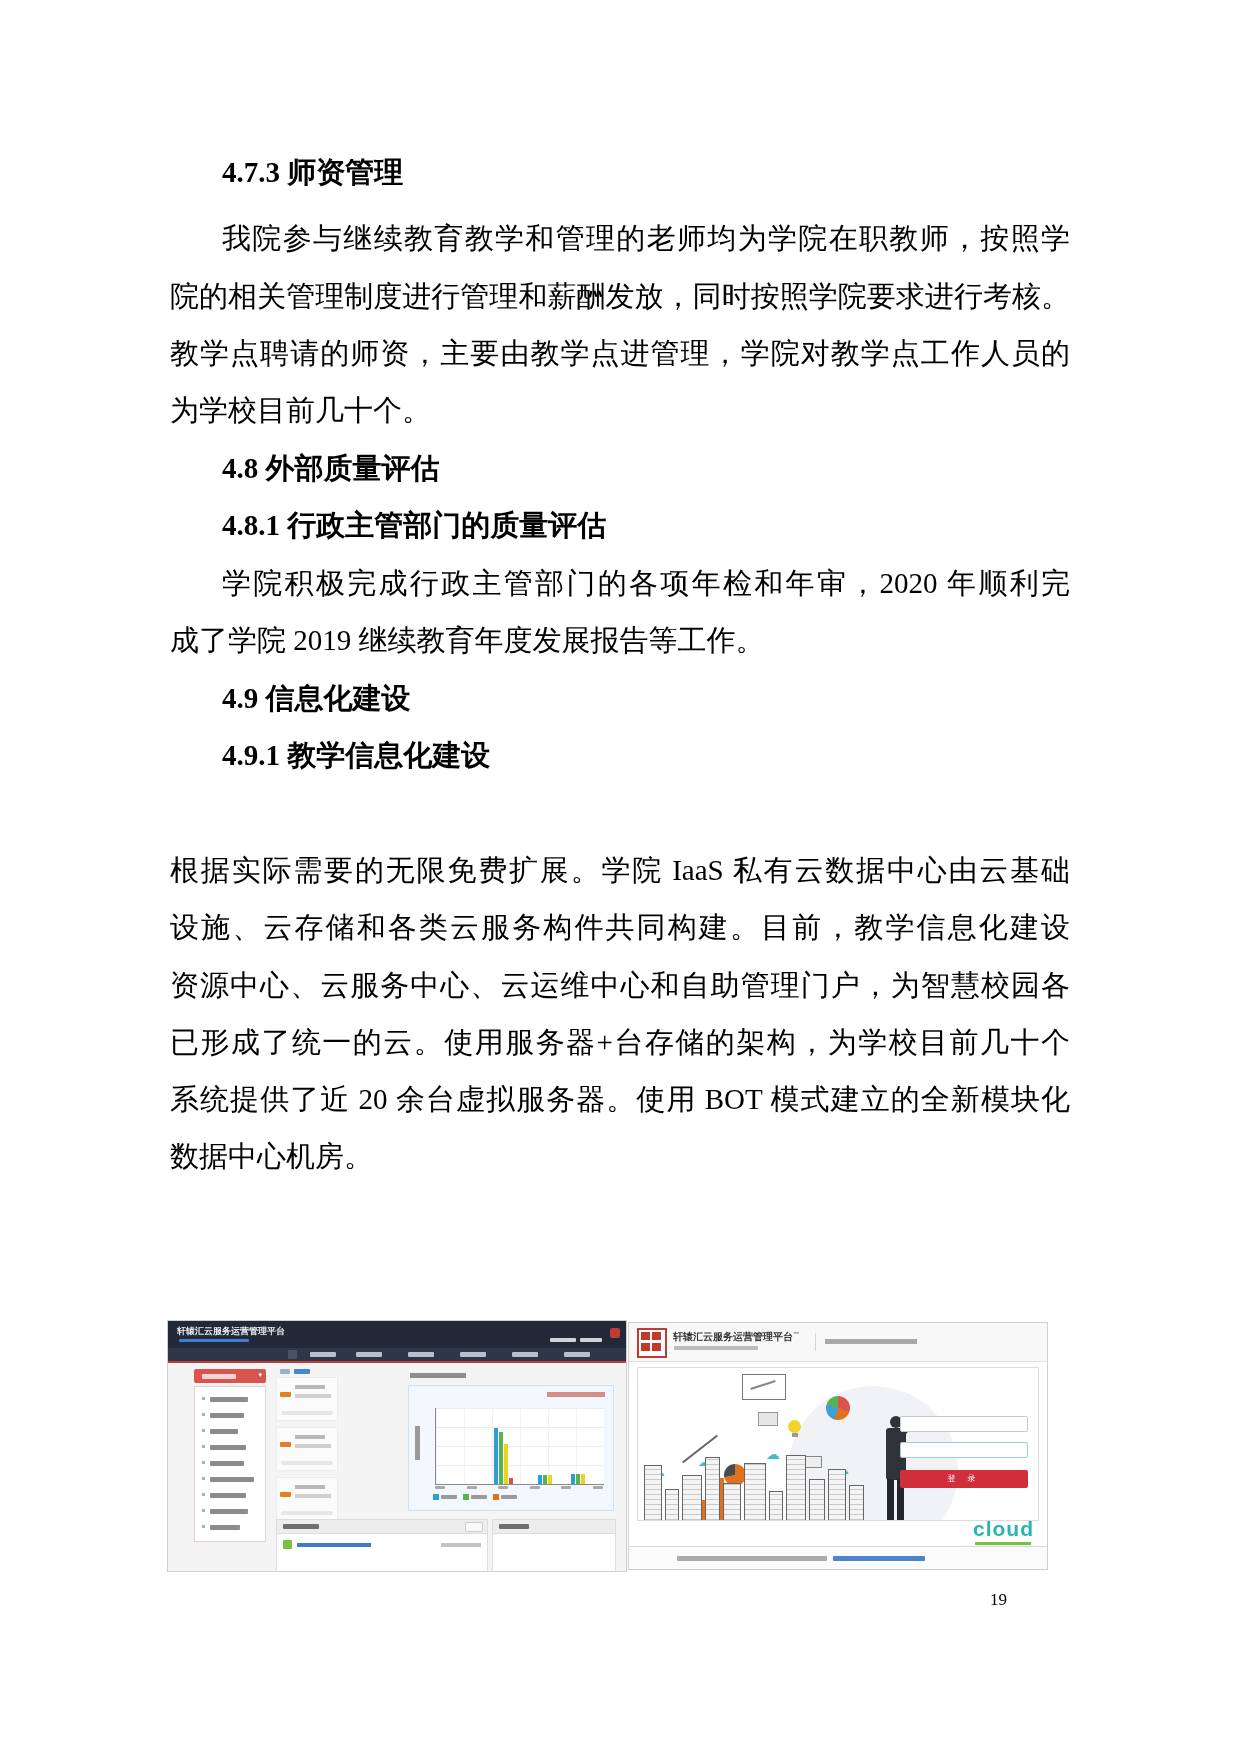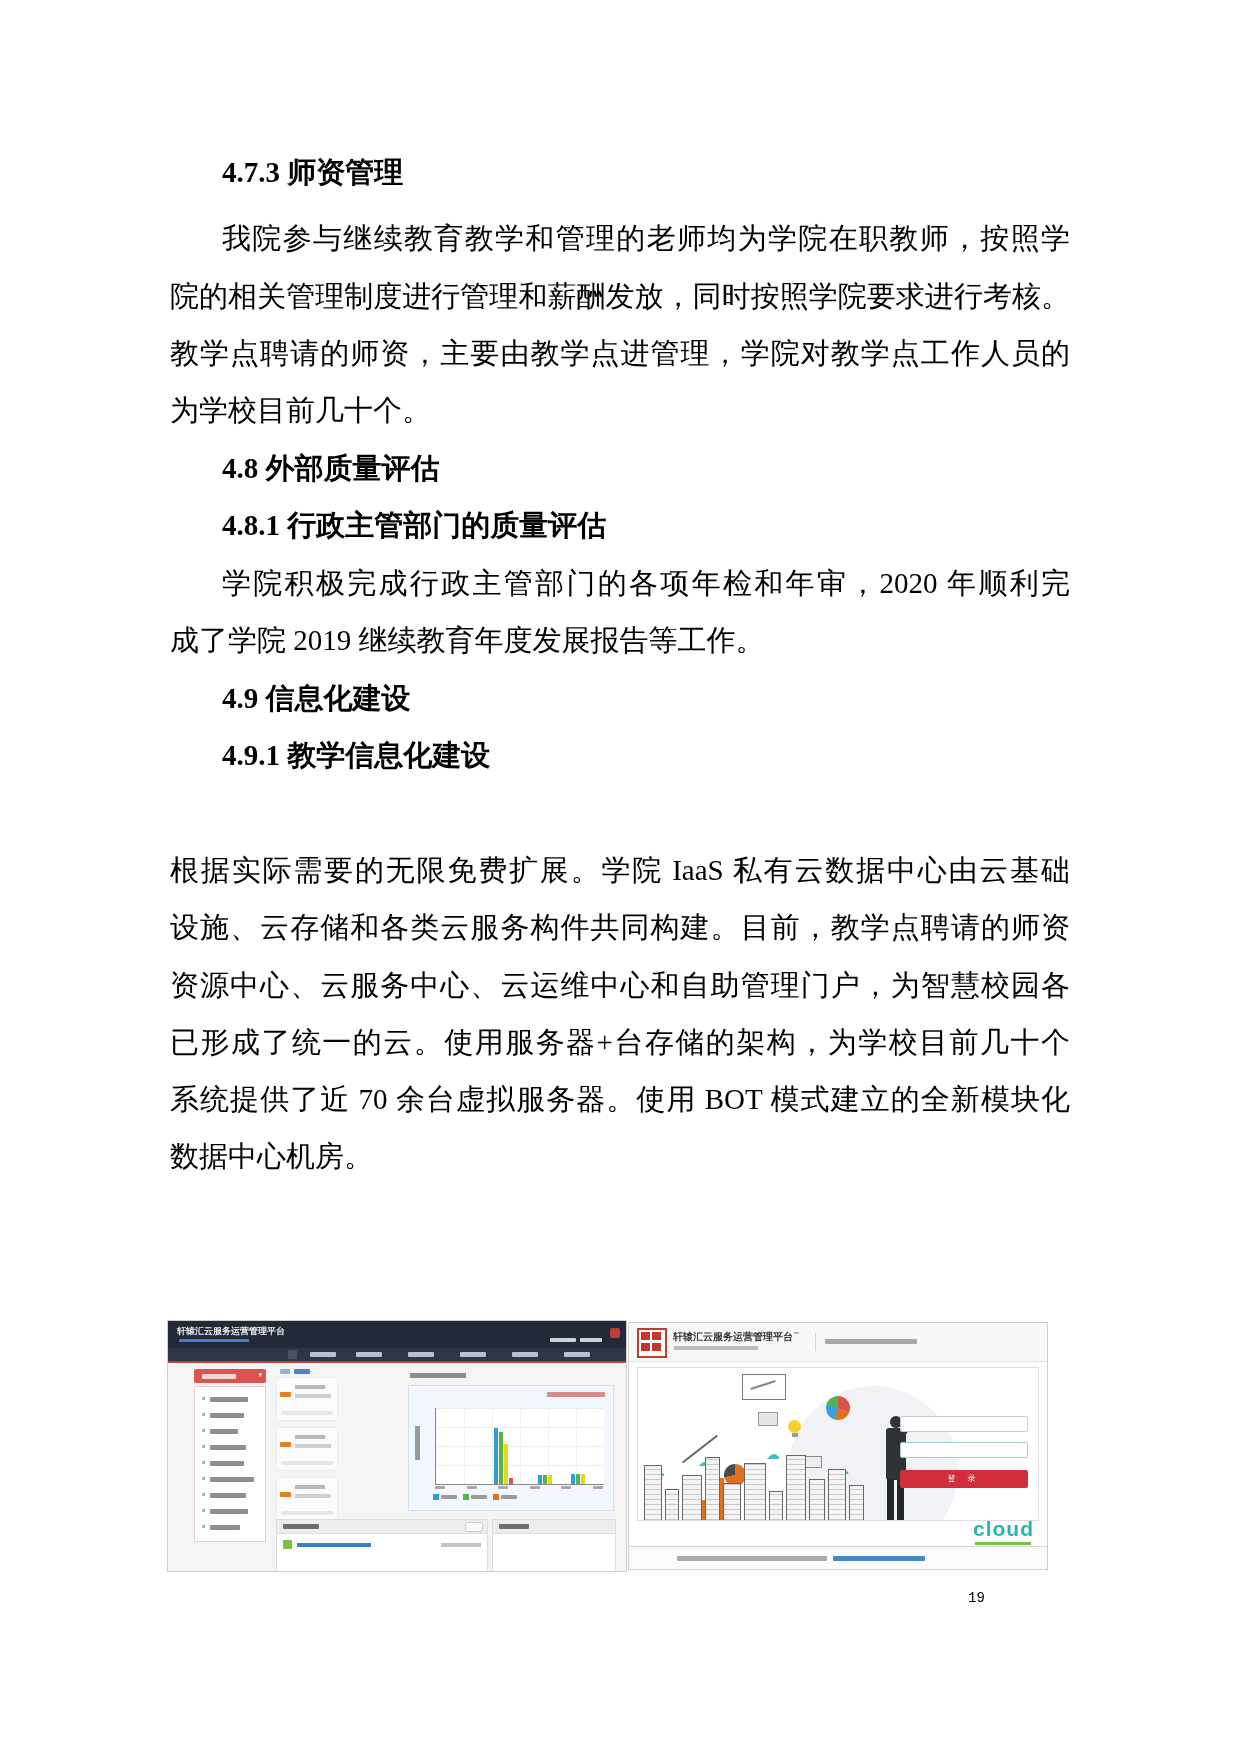--- a/index.html
+++ b/index.html
@@ -4,21 +4,21 @@
 <style>
   html,body{margin:0;padding:0;background:#888;}
   .page{position:relative;width:1240px;height:1754px;background:#ffffff;margin:0 auto;overflow:hidden;
         font-family:"Liberation Serif","DejaVu Serif",serif;color:#000;}
   
   .tline{position:absolute;font-size:29px;line-height:40px;white-space:nowrap;}
   .jline{position:absolute;font-size:29px;line-height:40px;left:170px;width:900px;
          text-align:justify;text-align-last:justify;}
   .jline.indent{left:222px;width:848px;}
   .hline{position:absolute;left:222px;font-size:29px;line-height:40px;font-weight:700;white-space:nowrap;}
-  .pagenum{position:absolute;left:968px;top:1590px;font-size:14px;font-family:Liberation Mono, monospace;}
+  .pagenum{position:absolute;left:990px;top:1590px;font-size:17px;}
 
   
   .ph{display:inline-block;height:5px;background:#9a9a9a;border-radius:1px;vertical-align:middle;}
 
   
   .fig{position:absolute;border:1px solid #cfcfcf;background:#fff;overflow:hidden;}
   .dz{left:167px;top:1320px;width:458px;height:250px;background:#f4f4f4;}
   .dz-header{position:absolute;left:0;top:0;width:100%;height:27px;background:#232938;}
   .dz-logo{position:absolute;left:9px;top:4px;font-family:"Liberation Sans",sans-serif;
            font-size:9px;font-weight:700;color:#e8eaef;white-space:nowrap;}
@@ -120,24 +120,24 @@
   <div class="hline" style="top:448px">4.8 外部质量评估</div>
   <div class="hline" style="top:505px">4.8.1 行政主管部门的质量评估</div>
 
   <div class="jline indent" style="top:563px">学院积极完成行政主管部门的各项年检和年审，2020 年顺利完</div>
   <div class="tline" style="top:620px;left:170px">成了学院 2019 继续教育年度发展报告等工作。</div>
 
   <div class="hline" style="top:678px">4.9 信息化建设</div>
   <div class="hline" style="top:735px">4.9.1 教学信息化建设</div>
 
   <div class="jline" style="top:850px">根据实际需要的无限免费扩展。学院 IaaS 私有云数据中心由云基础</div>
-  <div class="jline" style="top:907px">设施、云存储和各类云服务构件共同构建。目前，教学点聘请的师资</div>
+  <div class="jline" style="top:907px">设施、云存储和各类云服务构件共同构建。目前，教学信息化建设</div>
   <div class="jline" style="top:965px">资源中心、云服务中心、云运维中心和自助管理门户，为智慧校园各</div>
   <div class="jline" style="top:1022px">已形成了统一的云。使用服务器+台存储的架构，为学校目前几十个</div>
-  <div class="jline" style="top:1079px">系统提供了近 70 余台虚拟服务器。使用 BOT 模式建立的全新模块化</div>
+  <div class="jline" style="top:1079px">系统提供了近 20 余台虚拟服务器。使用 BOT 模式建立的全新模块化</div>
   <div class="tline" style="top:1136px;left:170px">数据中心机房。</div>
 
   <div class="fig dz">
     <div class="dz-header">
       <span class="dz-logo">轩辕汇云服务运营管理平台</span>
       <span class="dz-logo-sub"></span>
       <span class="dz-topright" style="position:absolute;right:24px;top:9px"><span class="ph" style="width:26px"></span><span class="ph" style="width:22px"></span></span>
       <span class="dz-alert"></span>
     </div>
     <div class="dz-nav">

